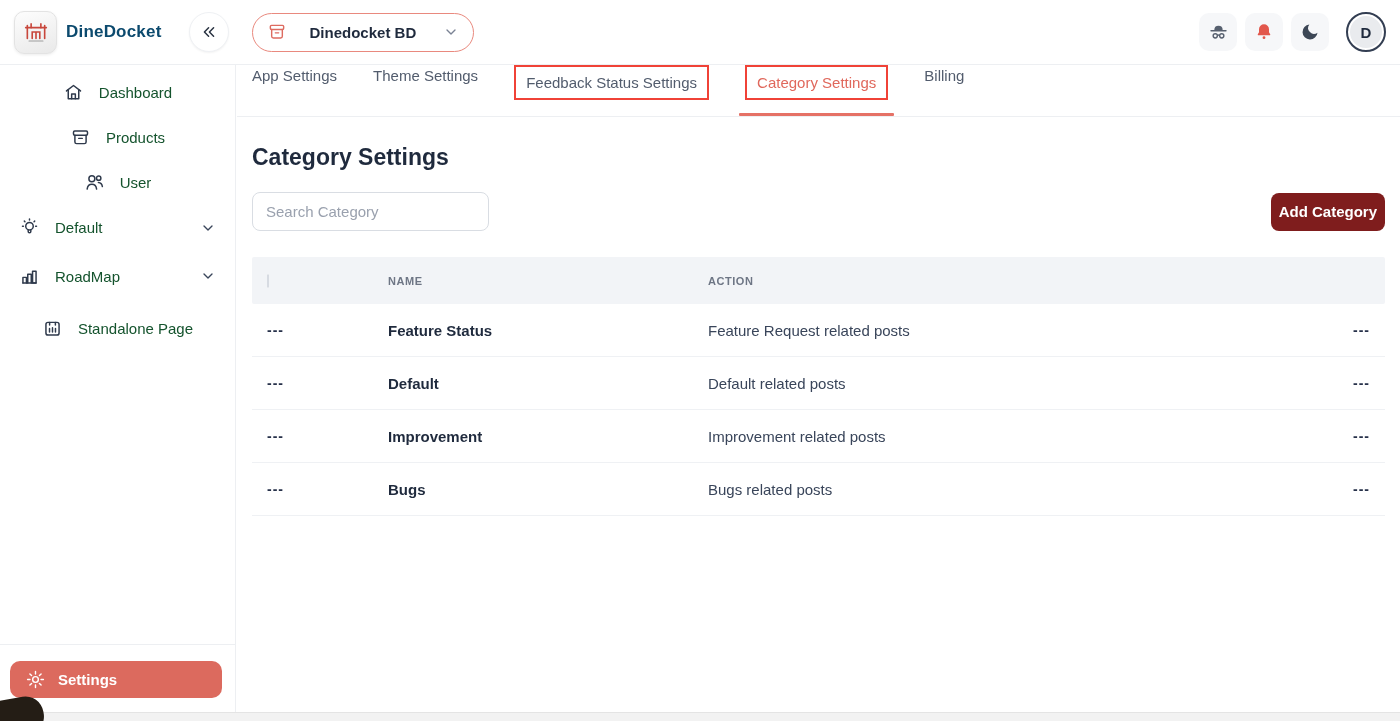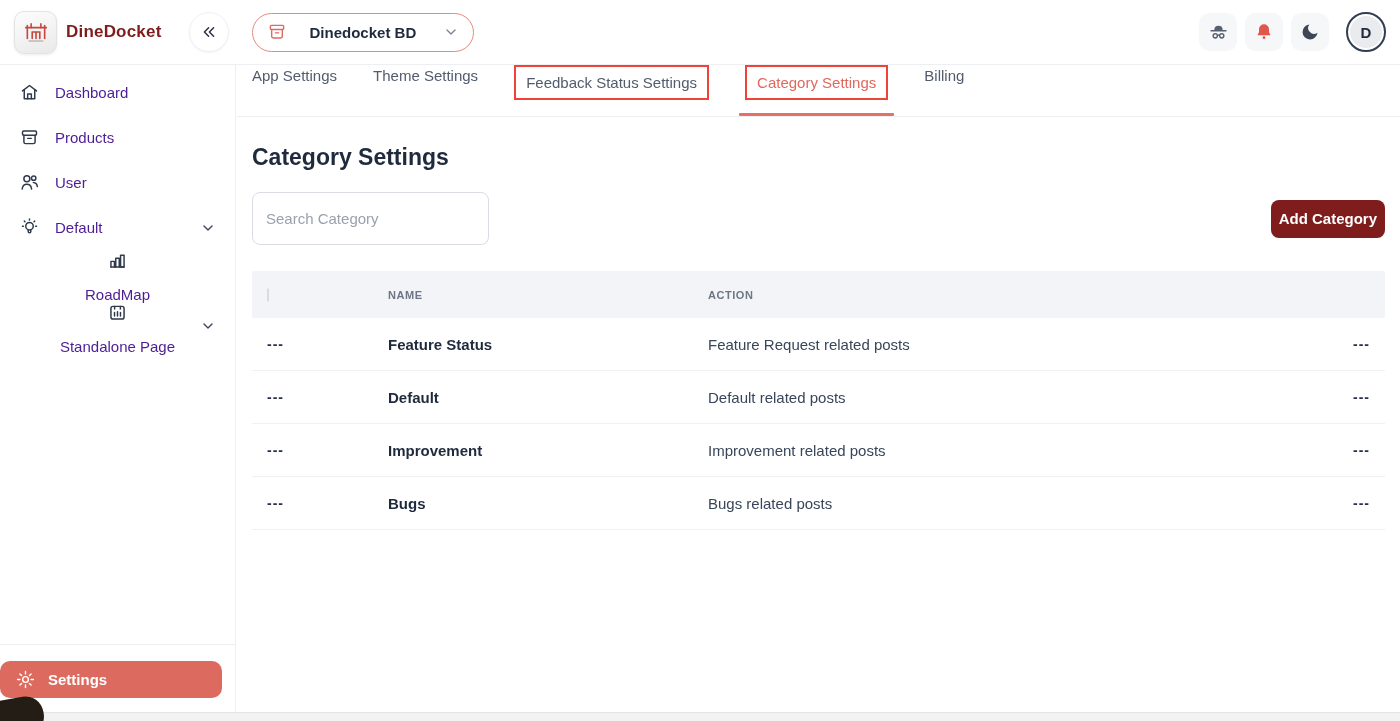--- a/index.html
+++ b/index.html
@@ -18,21 +18,21 @@
     display:flex; align-items:center; justify-content:space-between;
     padding:0 14px; z-index:3;
   }
   .h-left, .h-right { display:flex; align-items:center; }
   .logo {
     width:43px; height:43px; border-radius:10px;
     background:linear-gradient(160deg,#fdfdfd,#e9e9e9);
     border:1px solid #e3e3e3; box-shadow:0 1px 3px rgba(0,0,0,.08);
     display:flex; align-items:center; justify-content:center; cursor:pointer;
   }
-  .brand { font-size:17px; font-weight:700; color:#7f1d1d; margin-left:9px; letter-spacing:.2px; }
+  .brand { font-size:17px; font-weight:700; color:#0c4a6e; margin-left:9px; letter-spacing:.2px; }
   .collapse-btn {
     margin-left:27px; width:40px; height:40px; border-radius:50%;
     border:1px solid #EFF1F4; background:#fff; box-shadow:0 1px 2px rgba(0,0,0,.05);
     display:flex; align-items:center; justify-content:center; cursor:pointer; color:#2A3342;
   }
   .workspace {
     margin-left:23px; height:39px; width:222px;
     border:1.5px solid #E9897E; border-radius:20px; background:#fff;
     display:flex; align-items:center; padding:0 14px; gap:23px;
     font-size:15px; font-weight:600; color:#1F2A3D; cursor:pointer;
@@ -50,28 +50,28 @@
     font-size:15px; font-weight:600; color:#1F2A3D; cursor:pointer;
   }
   
   .sidebar {
     position:absolute; top:65px; left:0; width:236px; bottom:9px;
     background:#fff; border-right:1px solid #EDEFF2; z-index:2;
   }
   .nav { padding-top:5px; }
   .nav-item {
     height:45px; display:flex; align-items:center; gap:15px;
-    padding:0 19px; font-size:15px; font-weight:500; color:#4c1d95; cursor:pointer;
+    padding:0 19px; font-size:15px; font-weight:500; color:#14532d; cursor:pointer;justify-content:center;
   }
   .nav-item .nicon { display:flex; color:#2F3A4C; }
   .nav-item .chev { margin-left:auto; color:#39455A; display:flex; }
-  .nav-item.tall { height:52px;flex-direction:column; }
+  .nav-item.tall { height:52px; }
   .sb-divider { position:absolute; left:0; right:0; bottom:67px; height:1px; background:#EDEFF2; }
   .settings-btn {
-    position:absolute; left:0; right:13px; bottom:14px; height:37px;
+    position:absolute; left:10px; right:13px; bottom:14px; height:37px;
     border:none; border-radius:10px; background:#DC6A5E; color:#fff;
     display:flex; align-items:center; gap:13px; padding:0 16px;
     font-size:15px; font-weight:600; cursor:pointer;
     font-family:"Liberation Sans",sans-serif;
   }
   
   .main { position:absolute; left:237px; top:65px; right:0; bottom:9px; background:#fff; }
   .tabbar {
     height:52px; border-bottom:1px solid #EDEFF2;
     display:flex; align-items:center; padding:0 15px; gap:36px;
@@ -81,21 +81,21 @@
   .tab.outlined .tab-text { border:2px solid #F04237; padding:7px 10px; }
   .tab.active { color:#E0685C; }
   .tab.active::after {
     content:""; position:absolute; left:-6px; right:-6px; bottom:0; height:3px;
     background:#E57166; border-radius:1px;
   }
   .page { padding:0 15px; }
   .page-title { margin-top:27px; font-size:23px; font-weight:700; color:#1F2A3D; }
   .toolbar { margin-top:21px; display:flex; align-items:center; justify-content:space-between; }
   .search-input {
-    width:237px; height:53px; border:1px solid #D9DDE3; border-radius:8px;
+    width:237px; height:39px; border:1px solid #D9DDE3; border-radius:8px;
     padding:0 13px; font-size:15px; color:#1F2A3D; outline:none;
     font-family:"Liberation Sans",sans-serif; background:#fff;
   }
   .search-input::placeholder { color:#9AA1AE; }
   .add-btn {
     height:38px; padding:0 8px; border:none; border-radius:8px;
     background:#7f1d1d; color:#fff; font-size:15px; font-weight:600; cursor:pointer;
     font-family:"Liberation Sans",sans-serif;
   }
   .table { margin-top:26px; }

